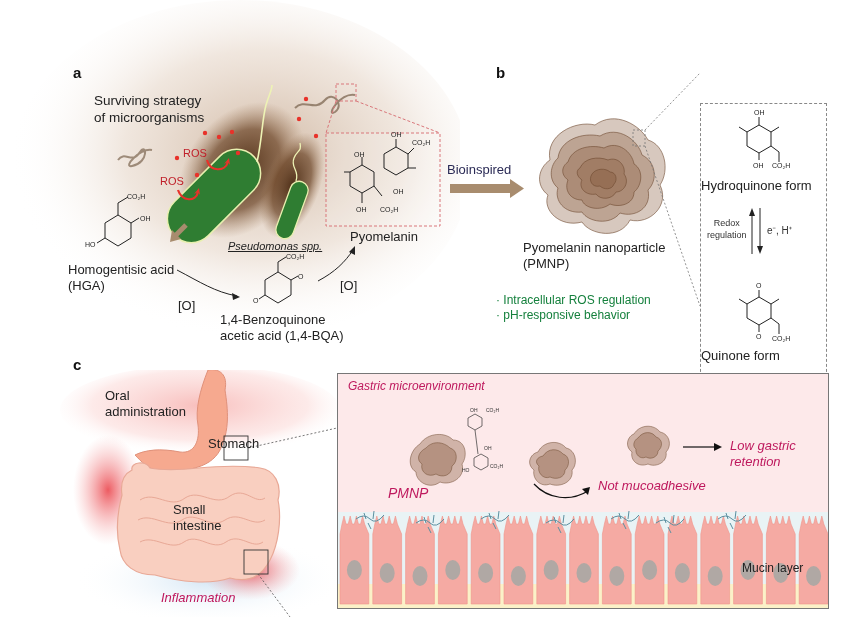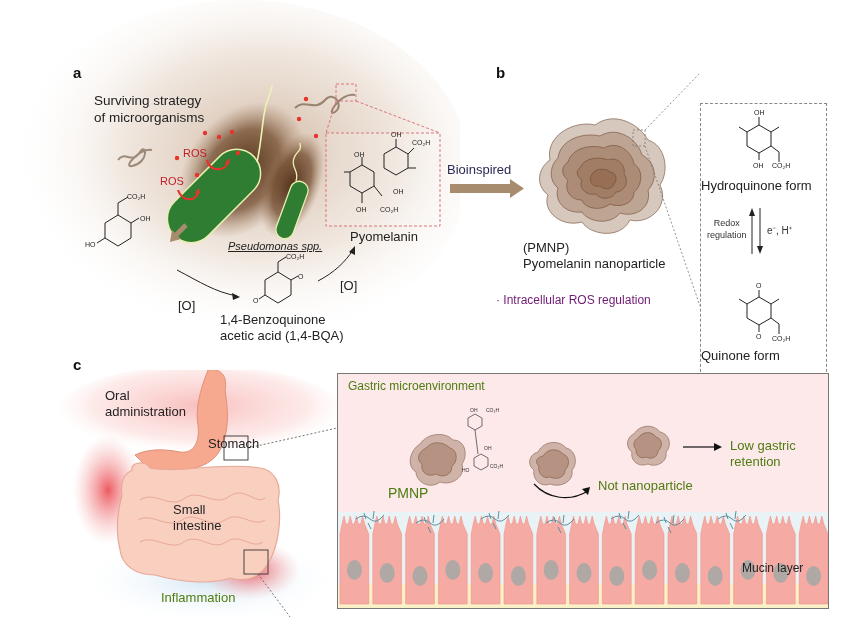--- a/index.html
+++ b/index.html
@@ -3,21 +3,21 @@
 <meta charset="utf-8">
 <style>
   html, body { margin:0; padding:0; background:#ffffff; }
   body { width:847px; height:617px; position:relative; overflow:hidden;
          font-family:"Liberation Sans", sans-serif; color:#222; }
   .abs { position:absolute; }
   .panel-letter { font-weight:bold; font-size:15px; color:#111; }
   .lbl { font-size:13px; color:#222; text-align:left; line-height:16px; white-space:nowrap; }
   .lbl-sm { font-size:11px; color:#333; text-align:center; line-height:13px; white-space:nowrap; }
   .red { color:#c0202a; }
-  .darkred { color:#4d7c0f; }
+  .darkred { color:#be185d;font-style:italic; }
   .ital { font-style:italic;text-decoration:underline; }
   .chem { font-size:7px; color:#222; font-family:"Liberation Sans", sans-serif; }
   svg text { font-family:"Liberation Sans", sans-serif; }
 </style>
 </head>
 <body>
 
 <div class="abs" style="left:0;top:0;width:460px;height:360px;">
 
   <svg class="abs" style="left:0;top:0" width="460" height="360">
@@ -128,20 +128,24 @@
       <text x="412" y="145">CO₂H</text>
       <text x="393" y="194">OH</text>
       <text x="356" y="212">OH</text>
       <text x="380" y="212">CO₂H</text>
     </g>
   </svg>
 
   <div class="abs lbl red" style="left:183px;top:145px;font-size:11px;">ROS</div>
   <div class="abs lbl red" style="left:160px;top:173px;font-size:11px;">ROS</div>
   <div class="abs lbl ital" style="left:228px;top:238px;font-size:11px;">Pseudomonas spp.</div>
+  <div class="abs lbl" style="left:68px;top:262px;width:120px;">
+    <div>Homogentisic acid</div>
+    <div>(HGA)</div>
+  </div>
   <div class="abs lbl" style="left:178px;top:298px;">[O]</div>
   <div class="abs lbl" style="left:340px;top:278px;">[O]</div>
   <div class="abs lbl" style="left:220px;top:312px;width:120px;">
     <div>1,4-Benzoquinone</div>
     <div>acetic acid (1,4-BQA)</div>
   </div>
   <div class="abs lbl" style="left:350px;top:229px;">Pyomelanin</div>
 </div>
 
 <div class="abs lbl" style="left:447px;top:162px;color:#2a2a55;">Bioinspired</div>
@@ -159,25 +163,26 @@
     <path d="M60 68 C64 58, 78 56, 88 60 C98 56, 106 66, 104 74 C110 82, 104 92, 96 92 C92 100, 80 100, 76 94 C66 96, 58 88, 62 80 C56 76, 56 70, 60 68 Z"></path>
     <path d="M72 74 C76 68, 86 68, 90 72 C96 72, 98 80, 94 84 C92 90, 84 90, 80 86 C72 88, 68 80, 72 74 Z" fill-opacity="0.5"></path>
   </g>
 </svg>
 <svg class="abs" style="left:620px;top:70px" width="90" height="240">
   <rect x="13" y="60" width="12" height="16" fill="none" stroke="#777" stroke-width="0.8" stroke-dasharray="2,2"></rect>
   <line x1="25" y1="60" x2="80" y2="3" stroke="#777" stroke-width="0.8" stroke-dasharray="2,2"></line>
   <line x1="25" y1="76" x2="80" y2="236" stroke="#777" stroke-width="0.8" stroke-dasharray="2,2"></line>
 </svg>
 <div class="abs lbl" style="left:523px;top:240px;width:140px;">
+  <div>Pyomelanin nanoparticle</div>
   <div>(PMNP)</div>
-  <div>Pyomelanin nanoparticle</div>
-</div>
-<div class="abs" style="left:496px;top:293px;font-size:12px;line-height:15px;color:#701a75;">
+</div>
+<div class="abs" style="left:496px;top:293px;font-size:12px;line-height:15px;color:#15803d;">
   <div>· Intracellular ROS regulation</div>
+  <div>· pH-responsive behavior</div>
 </div>
 
 <div class="abs" style="left:700px;top:73px;width:127px;height:294px;border:1px dashed #888;box-sizing:border-box;margin-top:30px;">
   <svg class="abs" style="left:0;top:0" width="127" height="267">
     <g stroke="#222" stroke-width="1" fill="none">
       <polygon points="46,28 58,21 70,28 70,42 58,49 46,42"></polygon>
       <line x1="58" y1="21" x2="58" y2="13"></line>
         <line x1="58" y1="49" x2="58" y2="56"></line>
       <line x1="46" y1="28" x2="38" y2="23"></line>
         <line x1="70" y1="28" x2="78" y2="23"></line>
@@ -333,19 +338,19 @@
       <path d="M18 145 q8 -6 14 0 t14 -4 M26 139 l2 6 M36 137 l-1 8 M30 149 l3 6" stroke="#5b8fa0" stroke-width="1" fill="none"></path>
       <path d="M78 149 q8 -6 14 0 t14 -4 M86 143 l2 6 M96 141 l-1 8 M90 153 l3 6" stroke="#5b8fa0" stroke-width="1" fill="none"></path>
       <path d="M143 145 q8 -6 14 0 t14 -4 M151 139 l2 6 M161 137 l-1 8 M155 149 l3 6" stroke="#5b8fa0" stroke-width="1" fill="none"></path>
       <path d="M208 149 q8 -6 14 0 t14 -4 M216 143 l2 6 M226 141 l-1 8 M220 153 l3 6" stroke="#5b8fa0" stroke-width="1" fill="none"></path>
       <path d="M273 145 q8 -6 14 0 t14 -4 M281 139 l2 6 M291 137 l-1 8 M285 149 l3 6" stroke="#5b8fa0" stroke-width="1" fill="none"></path>
       <path d="M318 149 q8 -6 14 0 t14 -4 M326 143 l2 6 M336 141 l-1 8 M330 153 l3 6" stroke="#5b8fa0" stroke-width="1" fill="none"></path>
       <path d="M380 145 q8 -6 14 0 t14 -4 M388 139 l2 6 M398 137 l-1 8 M392 149 l3 6" stroke="#5b8fa0" stroke-width="1" fill="none"></path>
     </svg>
   <div class="abs lbl darkred" style="left:10px;top:4px;font-size:12px;">Gastric microenvironment</div>
   <div class="abs lbl darkred" style="left:50px;top:111px;font-size:14px;">PMNP</div>
-  <div class="abs lbl darkred" style="left:260px;top:104px;">Not nanoparticle</div>
+  <div class="abs lbl darkred" style="left:260px;top:104px;">Not mucoadhesive</div>
   <div class="abs lbl darkred" style="left:392px;top:64px;">
     <div>Low gastric</div>
     <div>retention</div>
   </div>
   <div class="abs lbl" style="left:404px;top:143px;font-size:12px;margin-top:43px;">Mucin layer</div>
 </div>
 
 </body></html>

